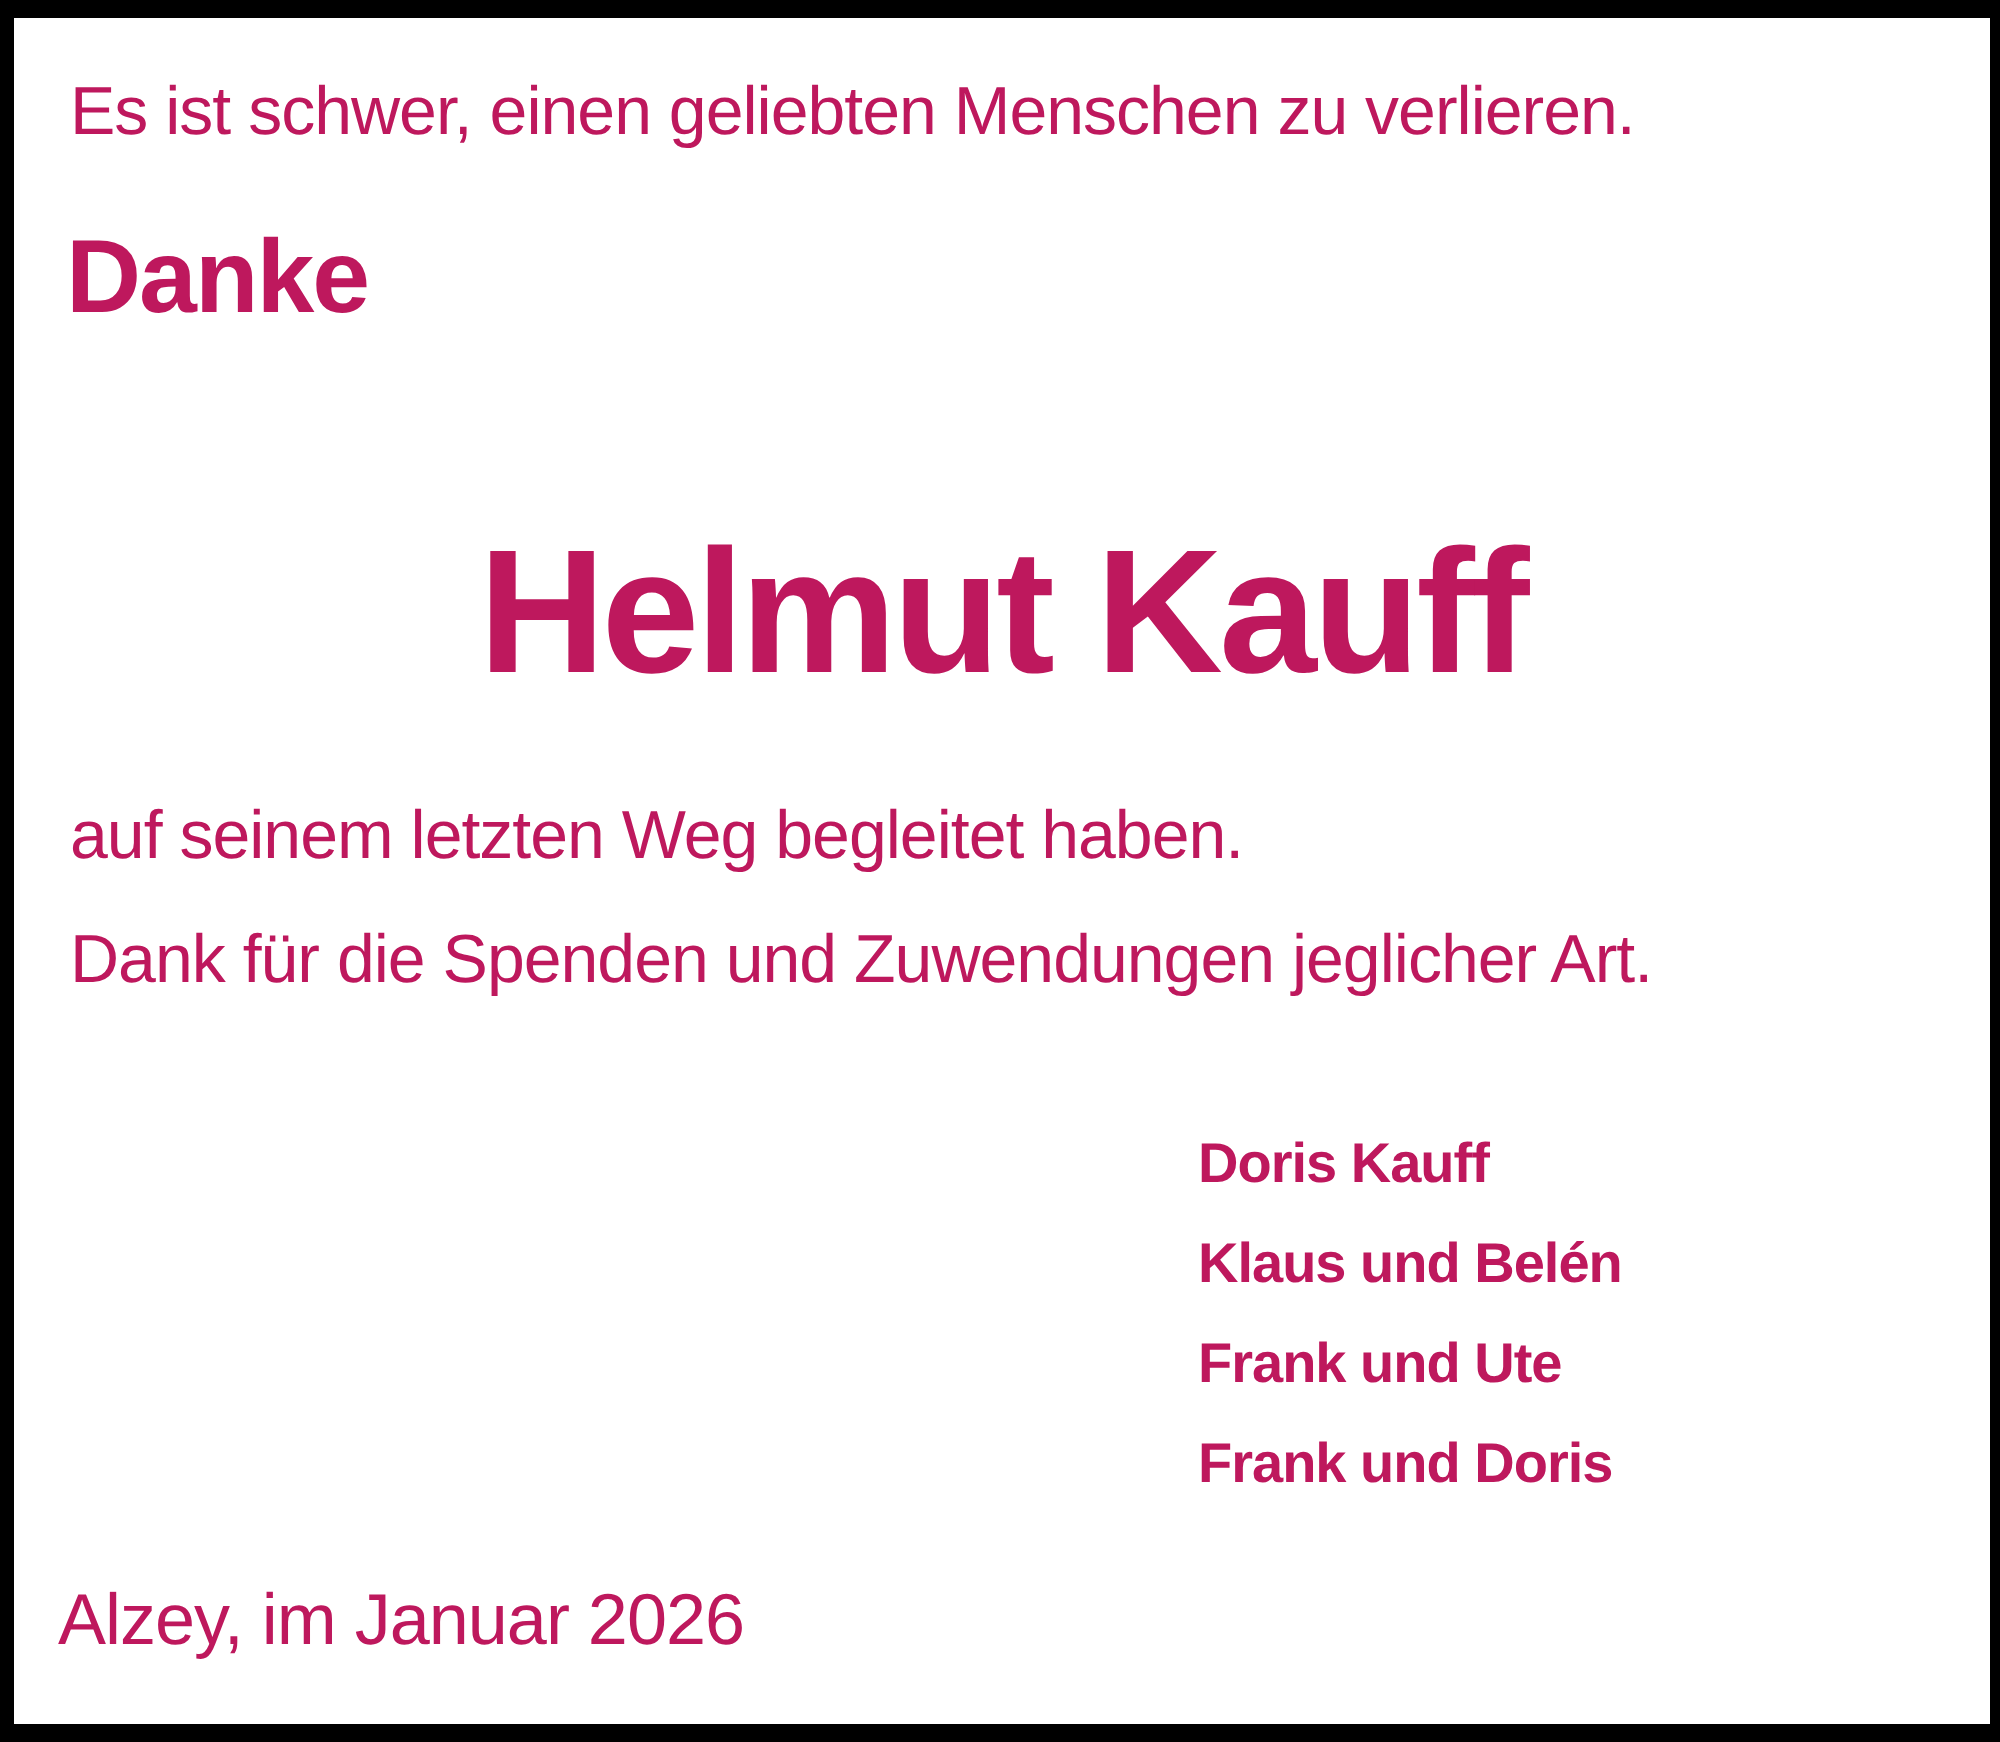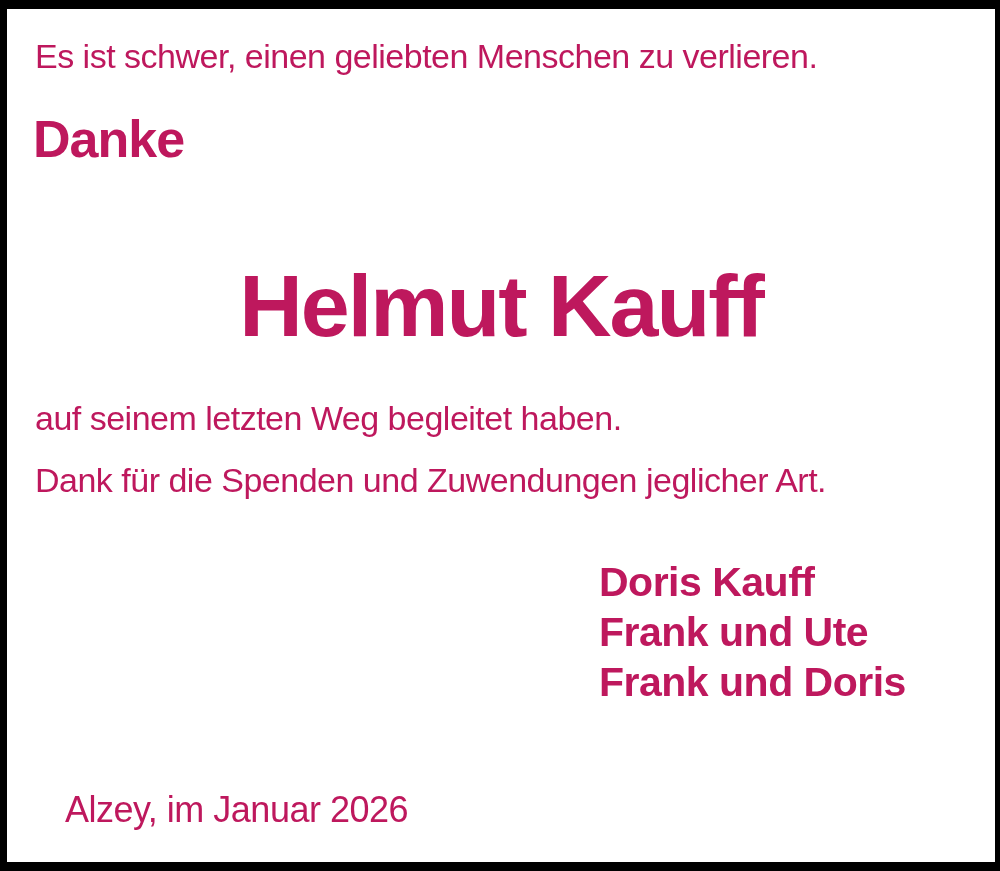--- a/index.html
+++ b/index.html
@@ -33,51 +33,51 @@
   }
   .deceased-name {
     left: 0;
     width: 100%;
     text-align: center;
     font-size: 88px;
     font-weight: 700;
     letter-spacing: -2px;
   }
   .mourners {
-    font-size: 41px;
+    font-size: 28px;
     font-weight: 700;
     letter-spacing: -0.5px;
   }
   .mourners .mourner-line {
     height: 50px;
     line-height: 50px;
   }
   .place-date {
     font-size: 36px;
     letter-spacing: -0.5px;
-    margin-left: 36px;
   }
 </style>
 </head>
 <body>
 
 <div class="page">
 
   <div class="abs body-line" style="top: 28px; left: 28px;">Es ist schwer, einen geliebten Menschen zu verlieren.</div>
 
   <div class="abs thanks-heading" style="top: 100px; left: 26px;">Danke</div>
 
 
   <div class="abs deceased-name" style="top: 246px;">Helmut Kauff</div>
 
   <div class="abs body-line" style="top: 452px; left: 28px;">Dank für die Spenden und Zuwendungen jeglicher Art.</div>
 
   <div class="abs body-line" style="top: 390px; left: 28px;">auf seinem letzten Weg begleitet haben.</div>
 
   <div class="abs mourners" style="top: 548px; left: 592px;">
     <div class="mourner-line">Doris Kauff</div>
+    <div class="mourner-line">Klaus und Belén</div>
     <div class="mourner-line">Frank und Ute</div>
     <div class="mourner-line">Frank und Doris</div>
   </div>
 
   <div class="abs place-date" style="top: 780px; left: 22px;">Alzey, im Januar 2026</div>
 
 </div>
 
 </body></html>

